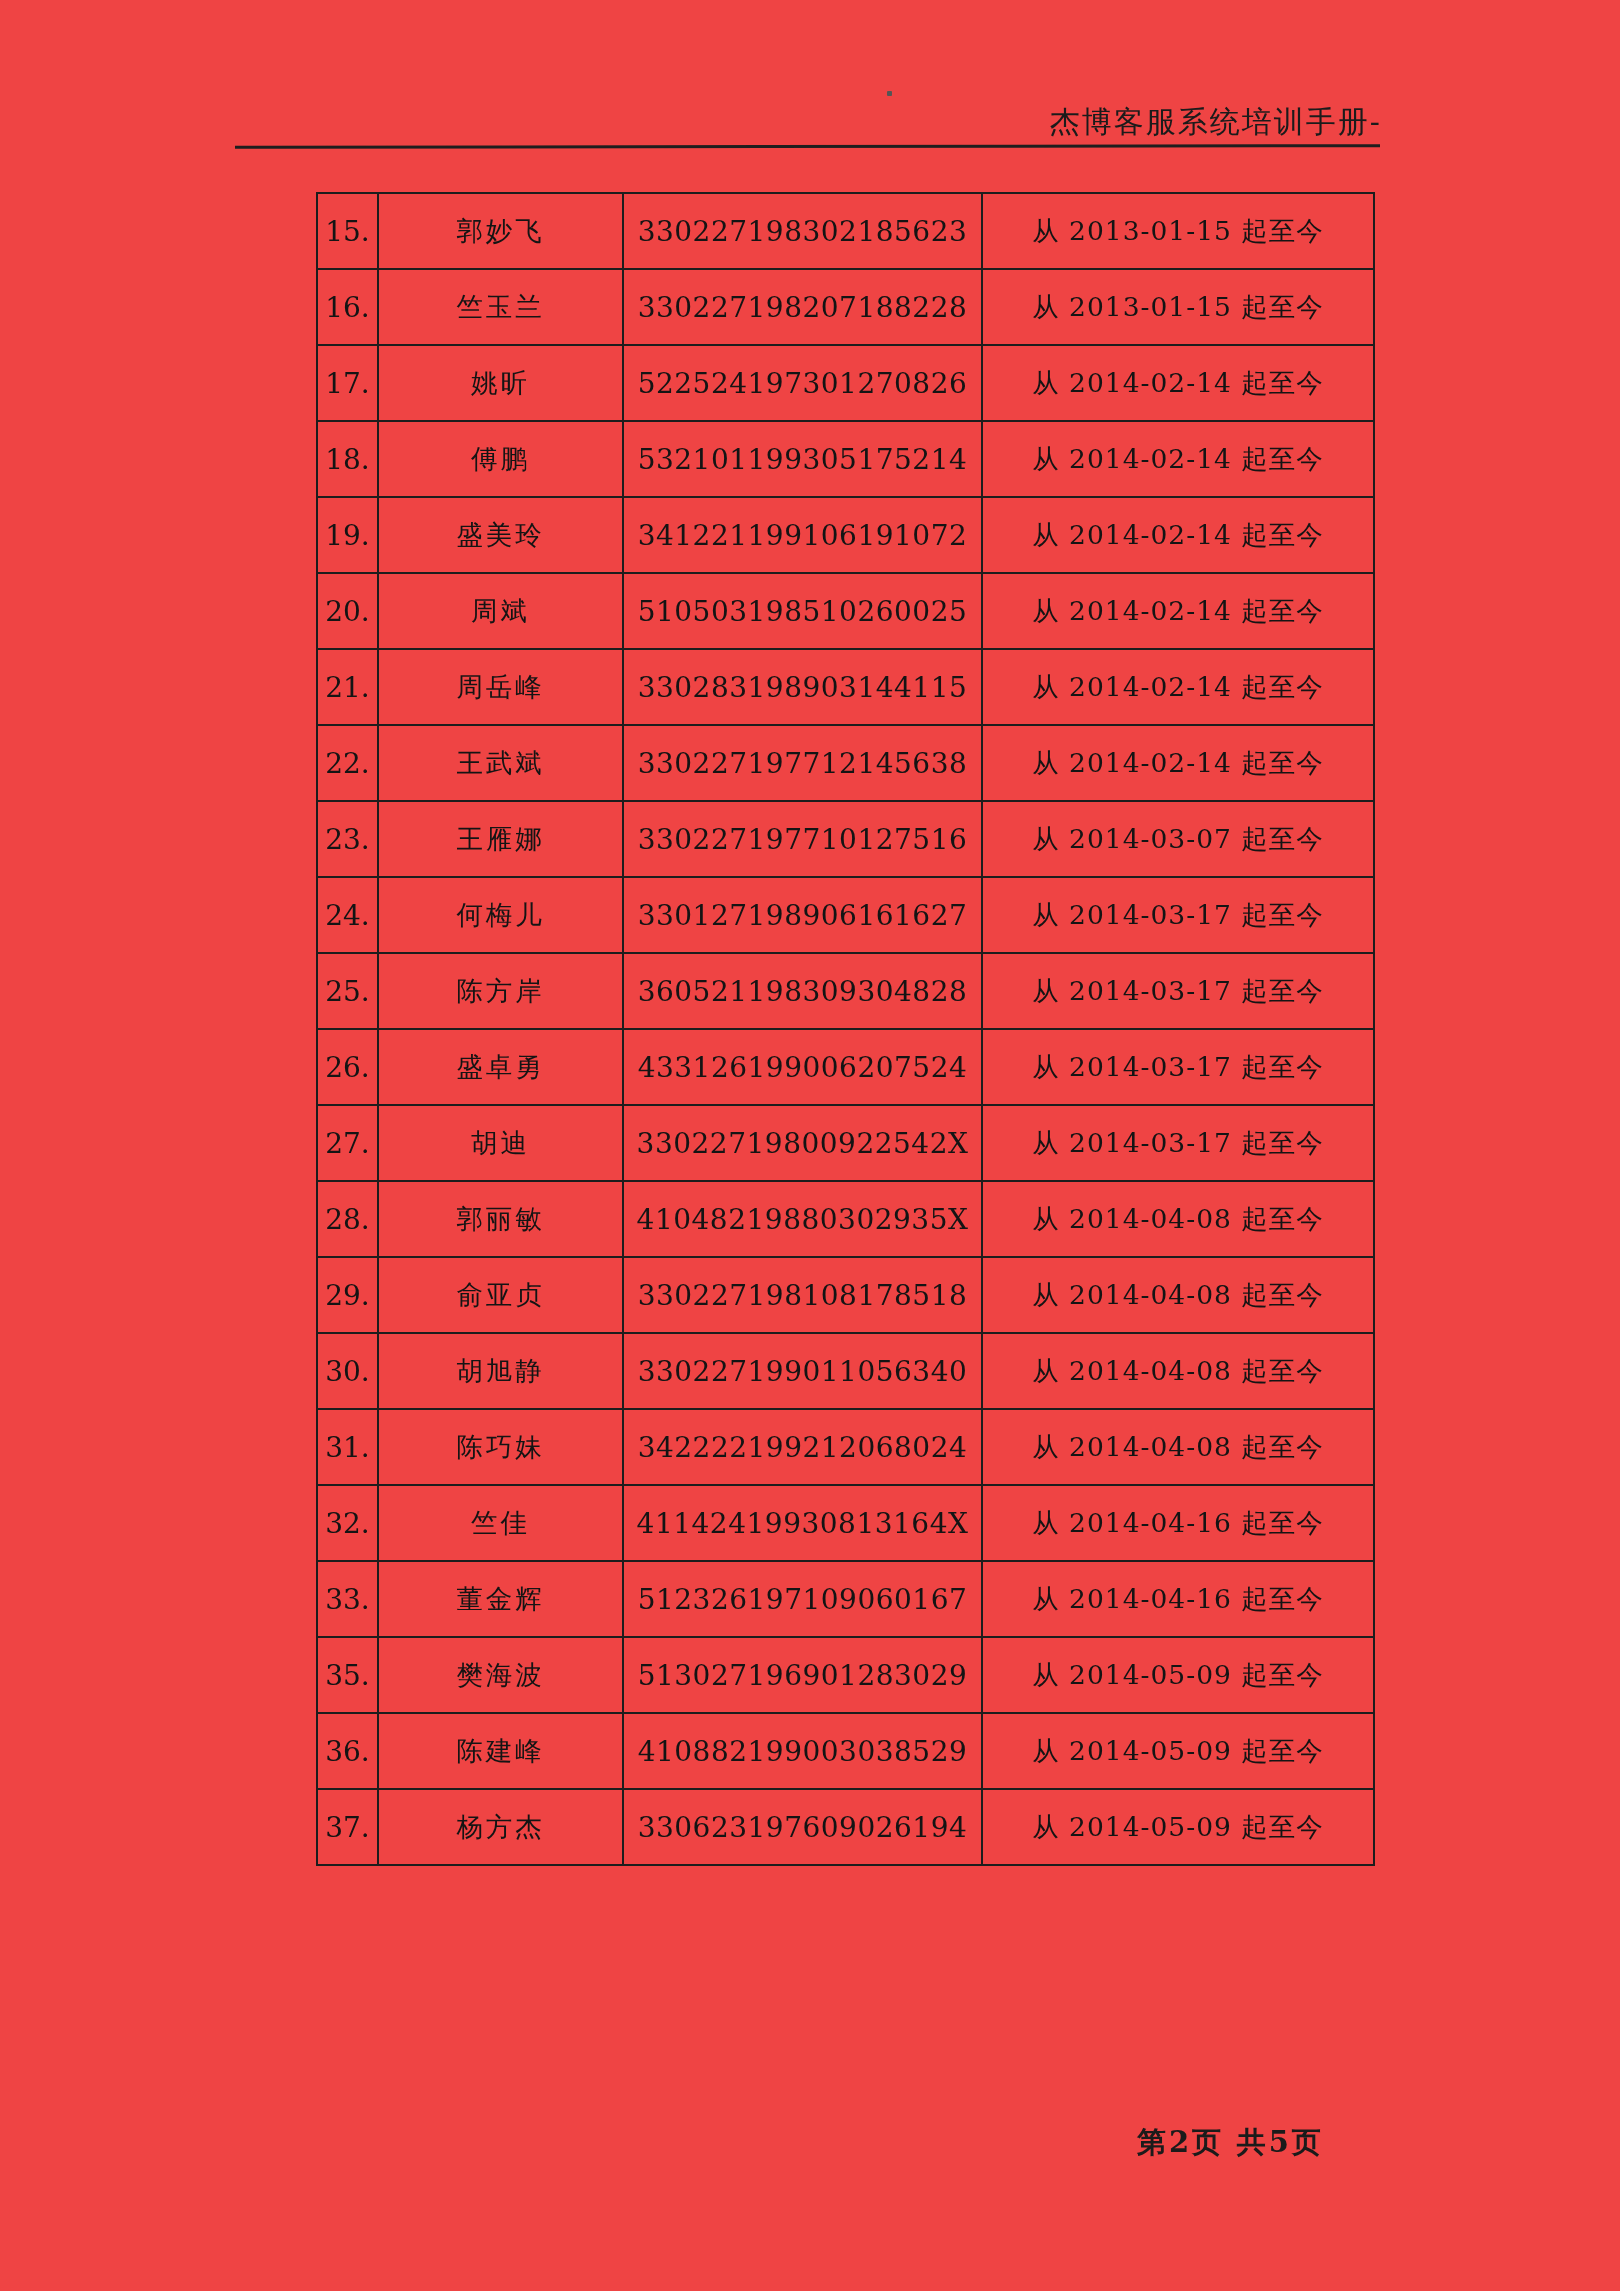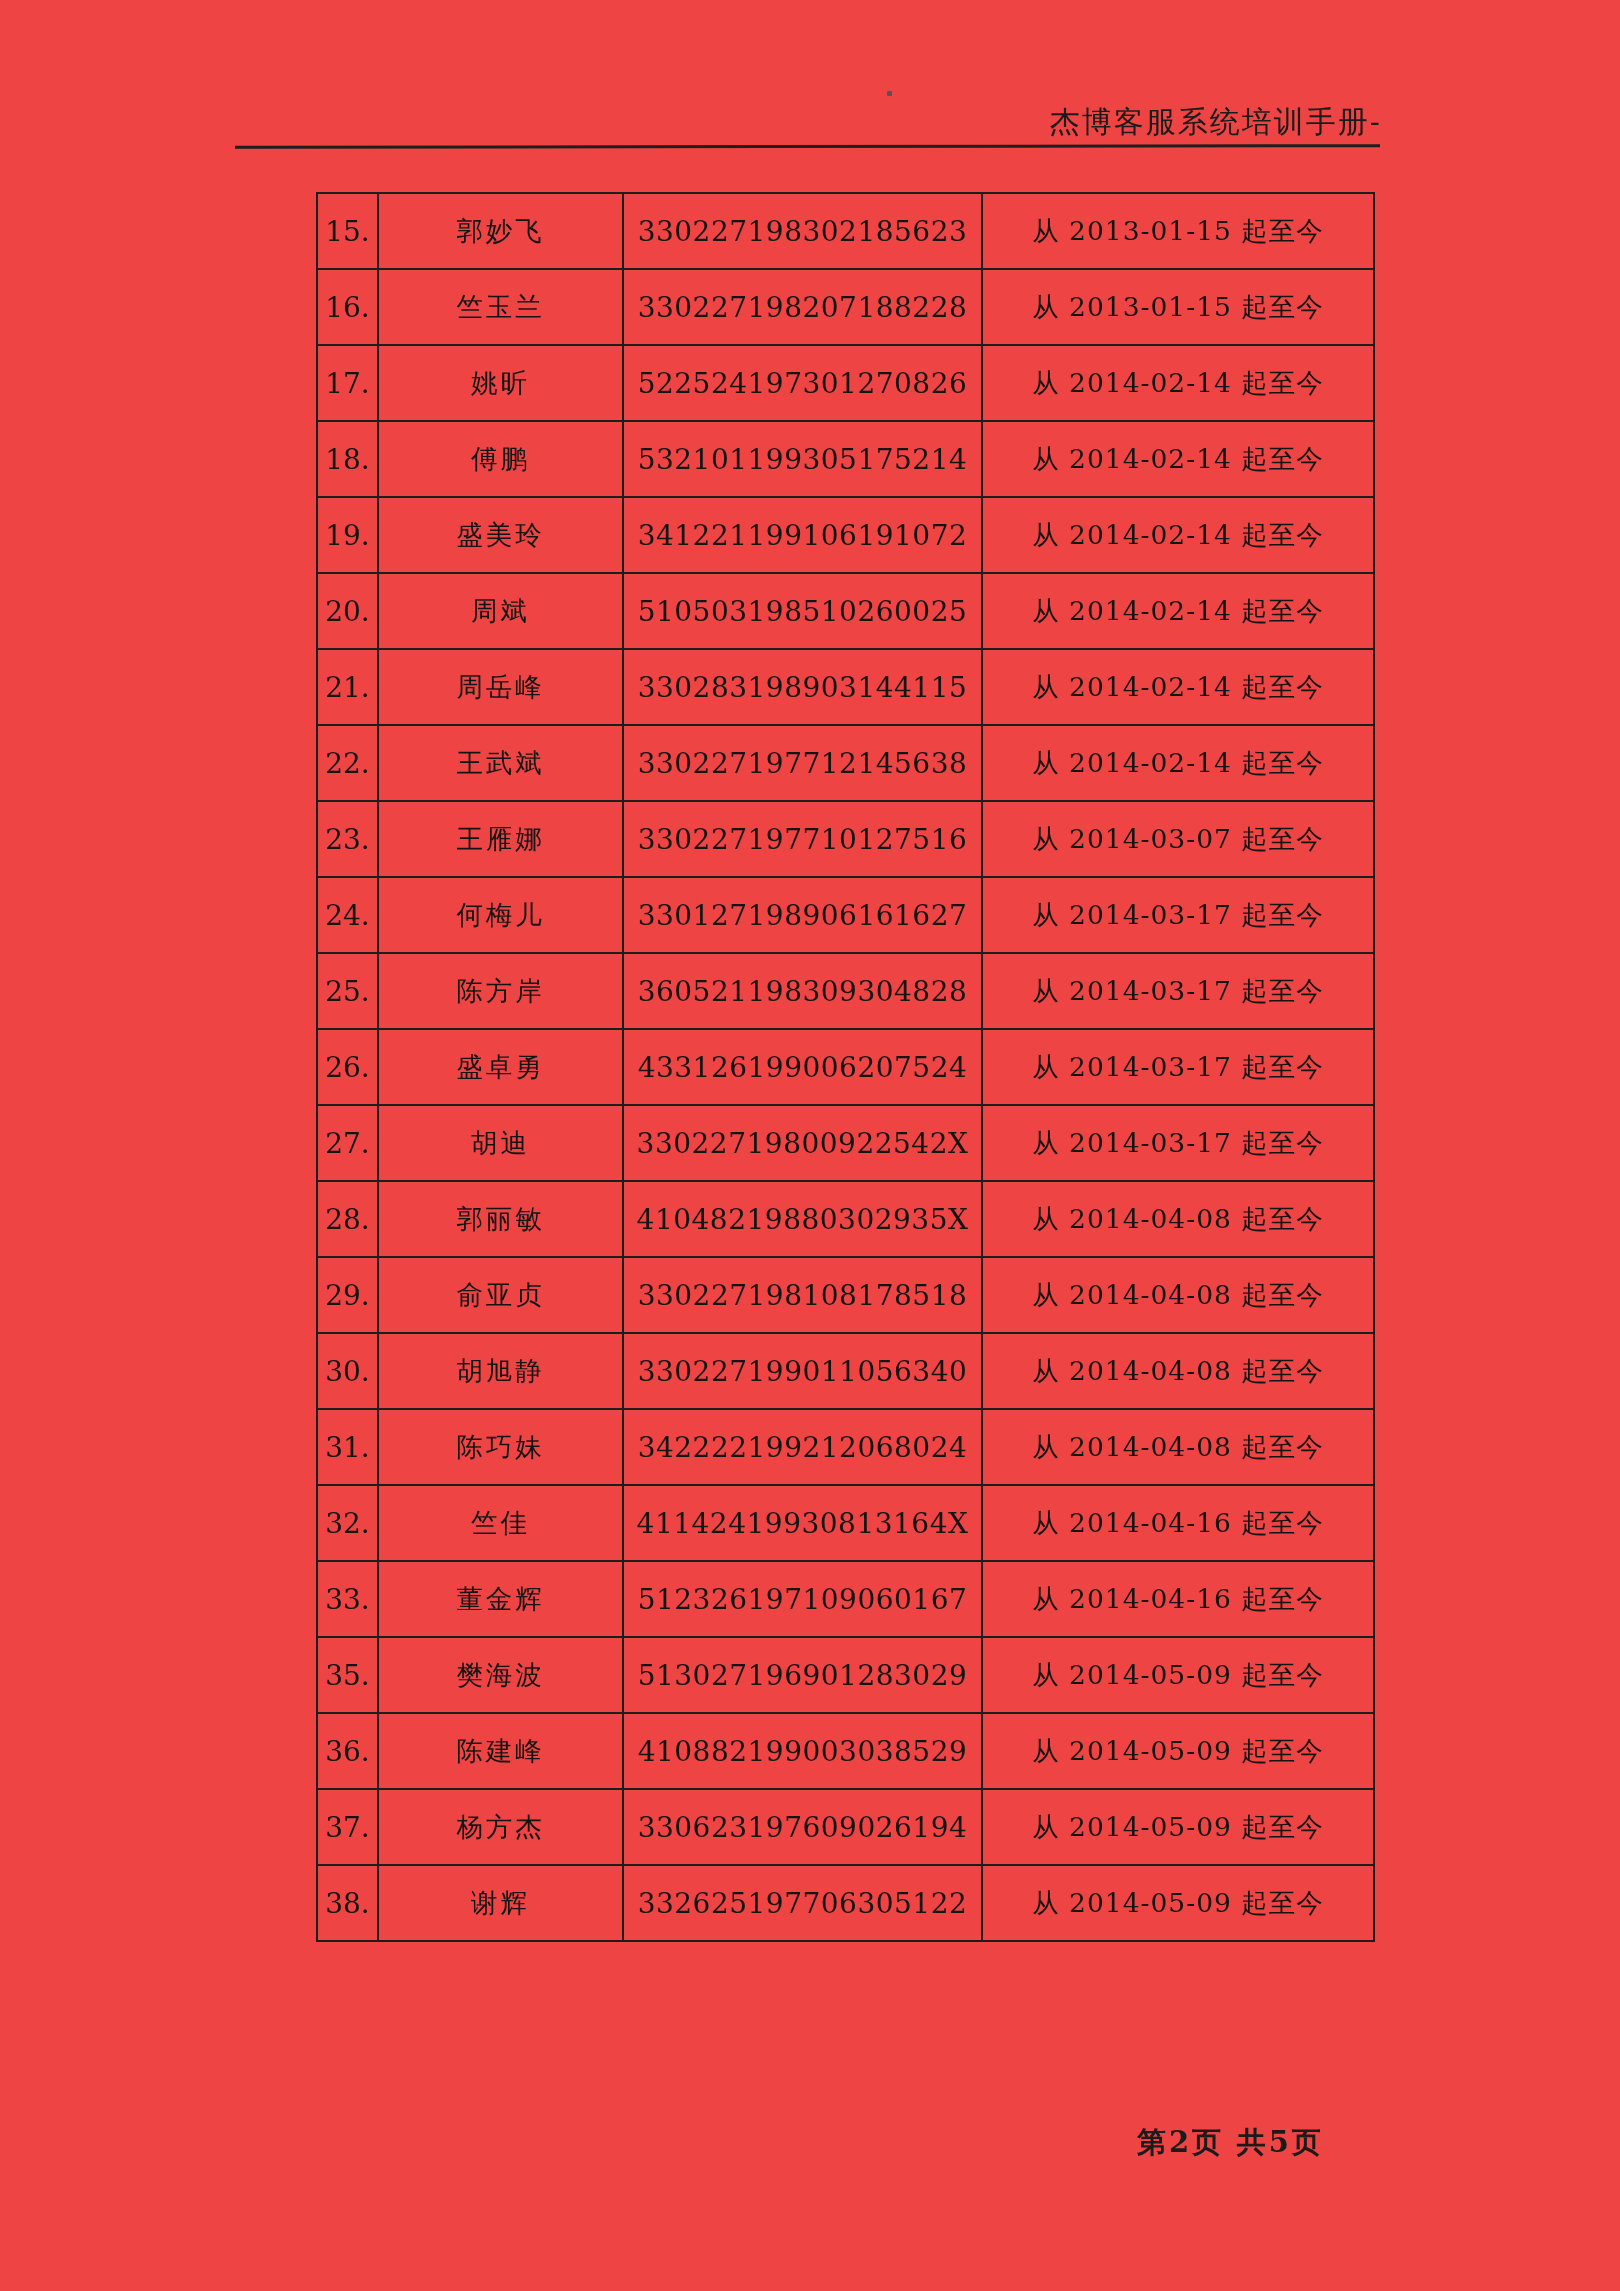--- a/index.html
+++ b/index.html
@@ -241,25 +241,19 @@
           <td class="col-name">陈建峰</td>
           <td class="col-id">410882199003038529</td>
           <td class="col-period">从 2014-05-09 起至今</td>
         </tr>
         <tr>
           <td class="col-no">37.</td>
           <td class="col-name">杨方杰</td>
           <td class="col-id">330623197609026194</td>
           <td class="col-period">从 2014-05-09 起至今</td>
         </tr>
-        <tr>
-          <td class="col-no">38.</td>
-          <td class="col-name">谢辉</td>
-          <td class="col-id">332625197706305122</td>
-          <td class="col-period">从 2014-05-09 起至今</td>
-        </tr>
       </tbody>
   </table>
 
   <div class="footer-page">第2页 共5页</div>
 
 </div>
 
 
 </body></html>

